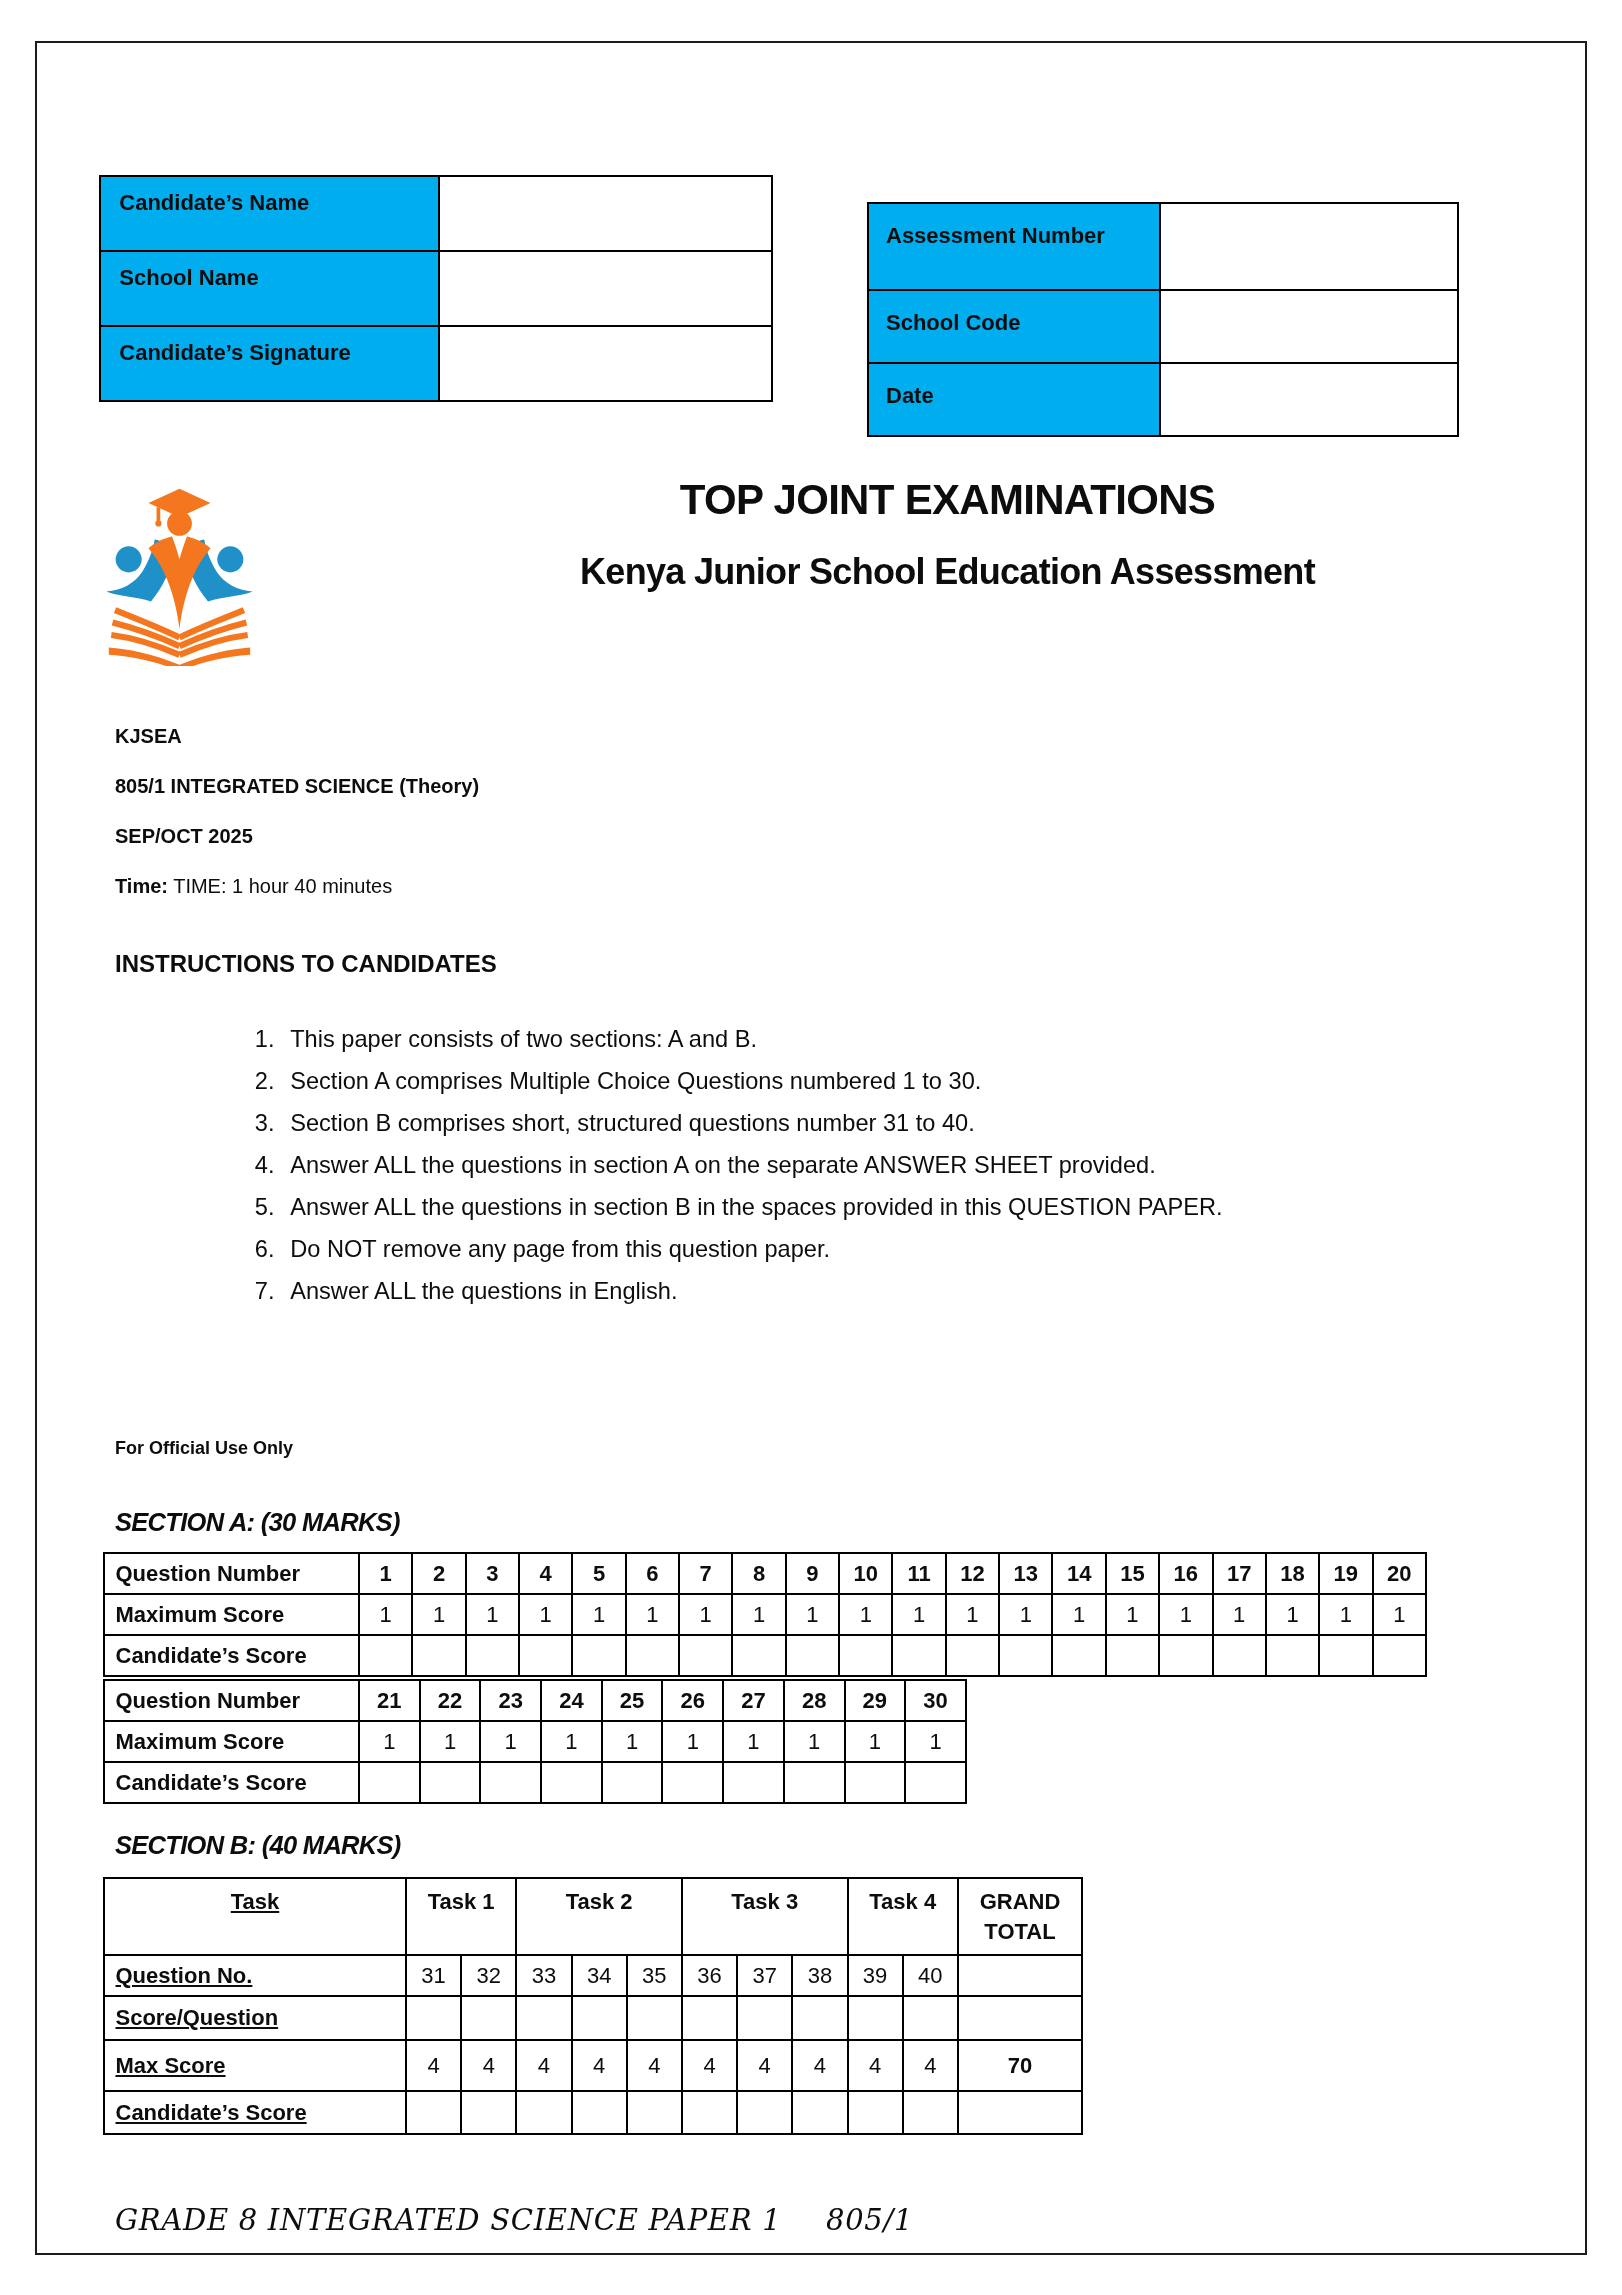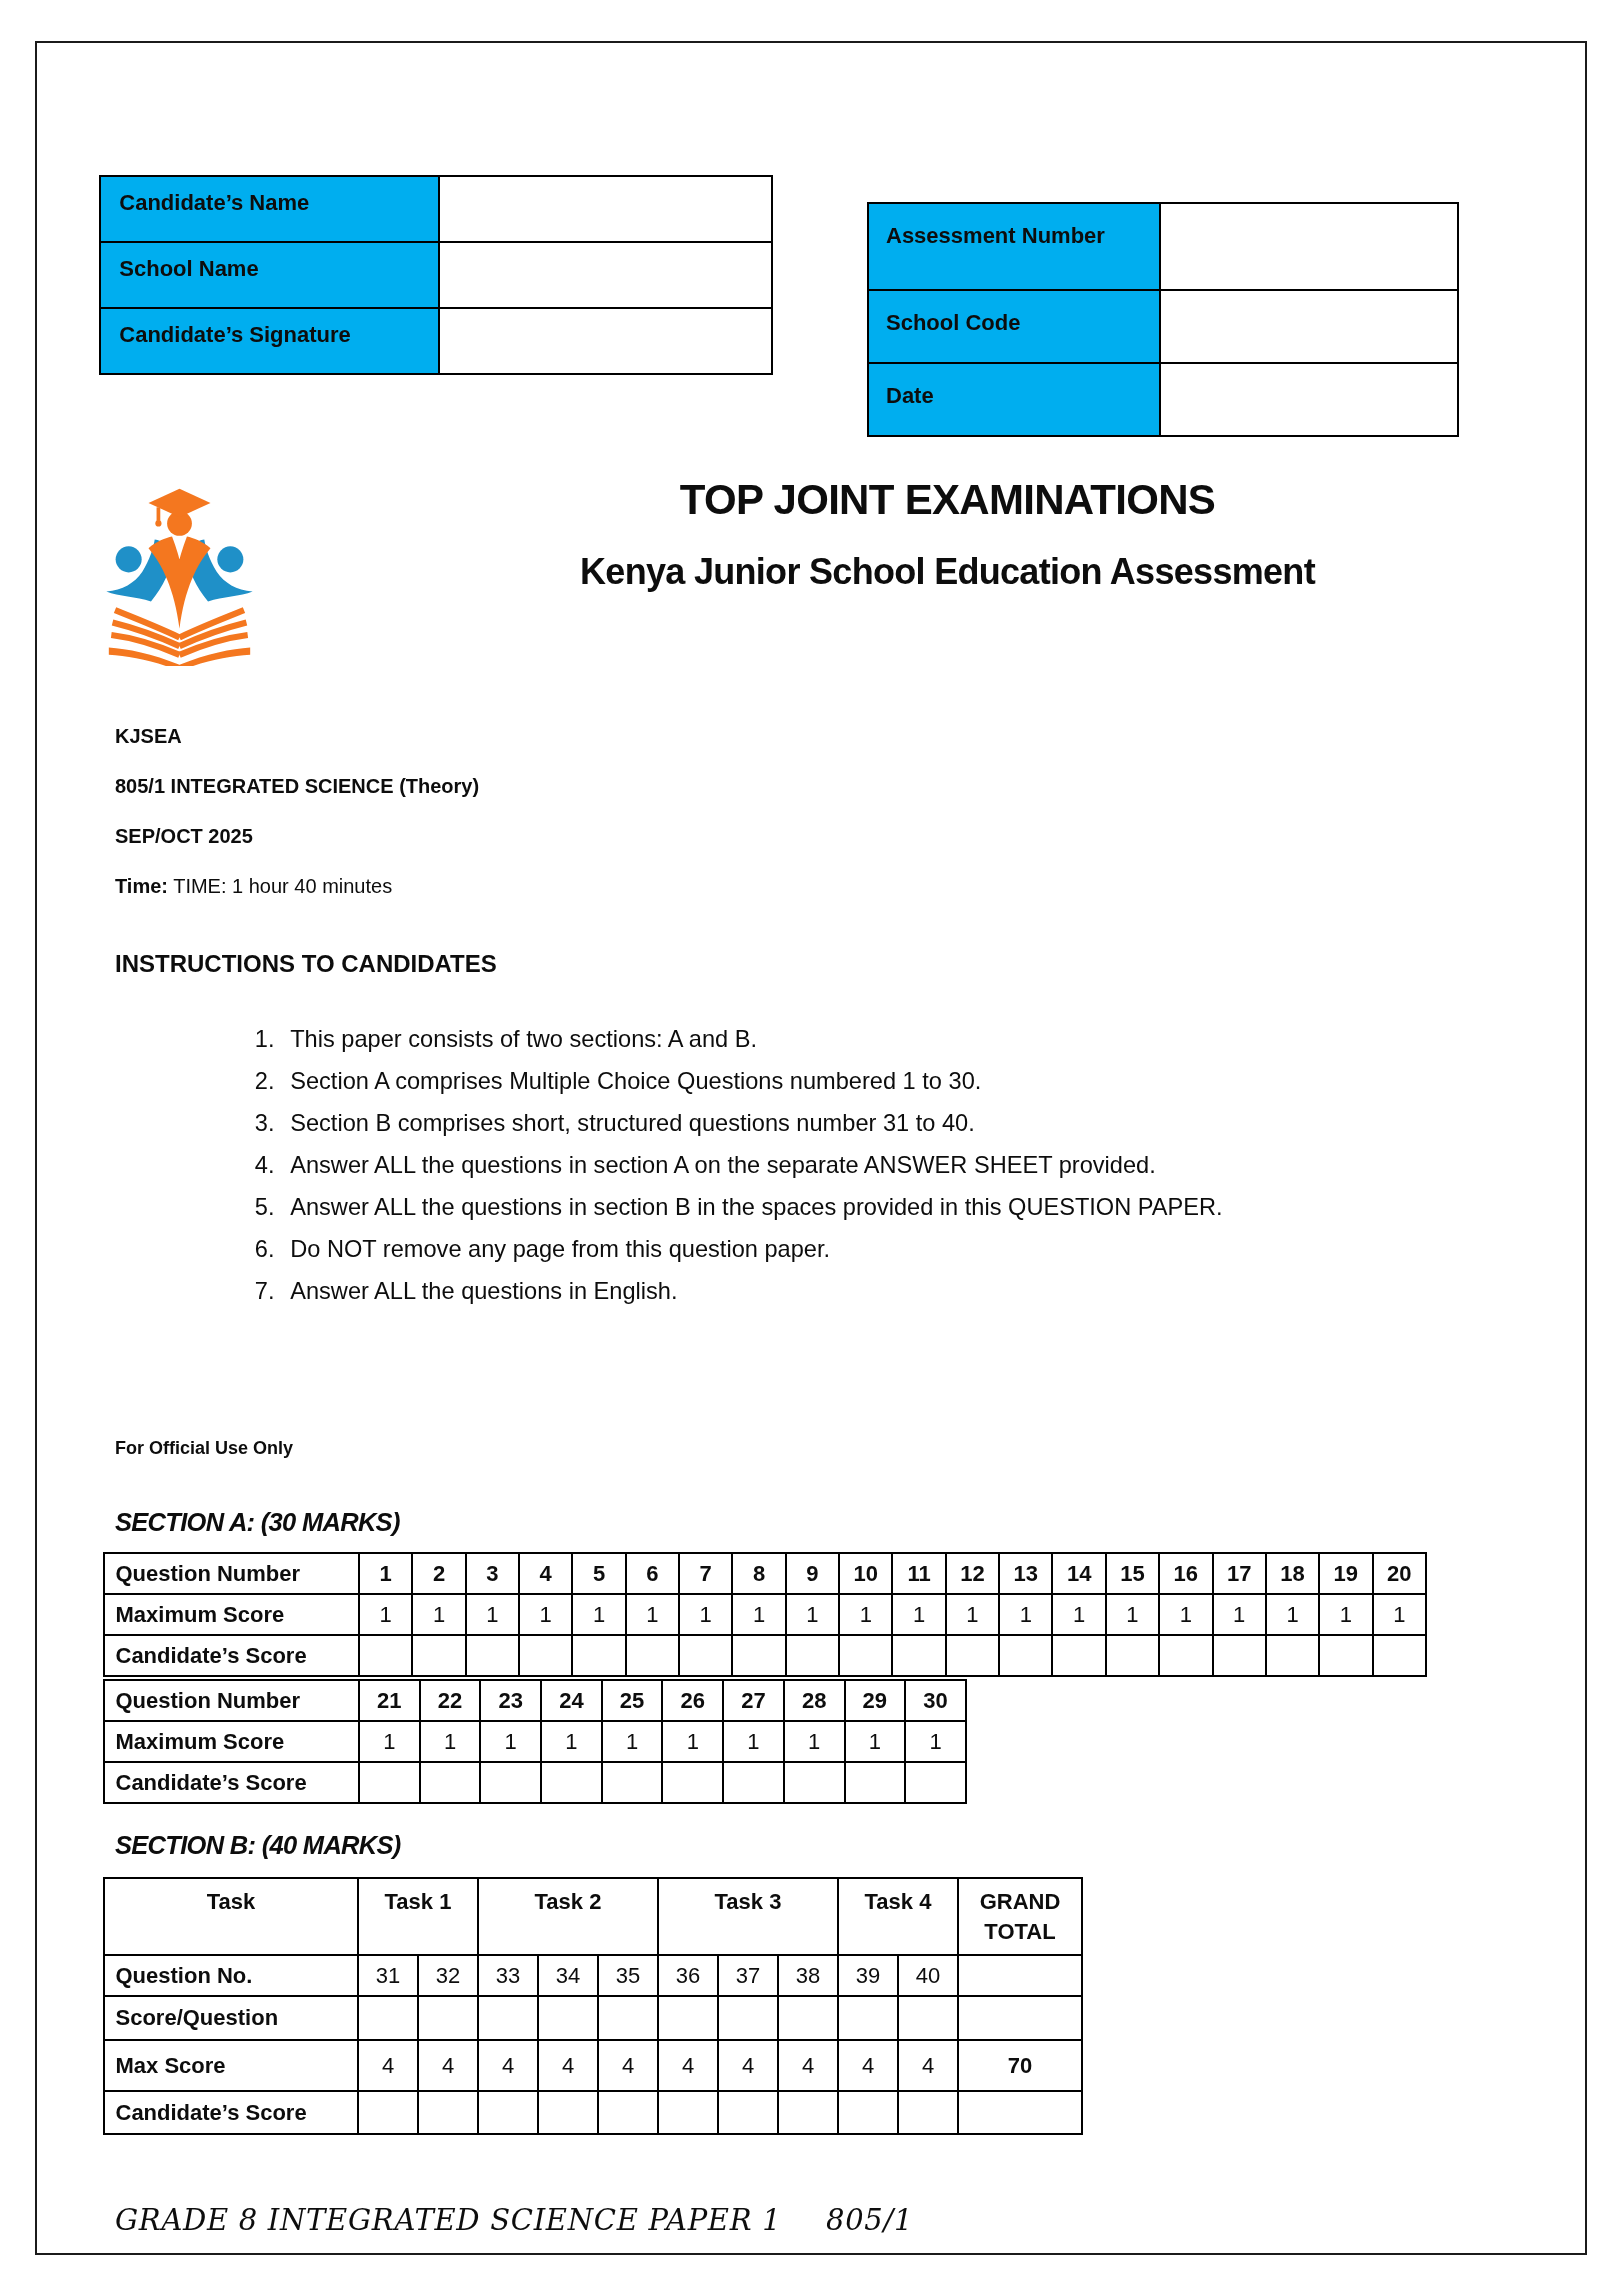--- a/index.html
+++ b/index.html
@@ -21,21 +21,21 @@
     position:absolute;left:35px;top:41px;width:1552px;height:2214px;
     border:2.6px solid #1b1b1b;box-sizing:border-box;
   }
   
   table{border-collapse:collapse;}
   .tbl{position:absolute;table-layout:fixed;border:2.6px solid #000;}
   .tbl td{border:2px solid #000;font-size:22px;box-sizing:border-box;overflow:hidden;}
   .tbl-cand{left:99px;top:175px;width:674px;}
   .tbl-cand td{vertical-align:top;padding:13px 6.5px 0 18.3px;}
   .tbl-cand td:first-child{background:var(--blue);font-weight:700;width:339px;}
-  .tbl-cand tr{height:66px;}
+  .tbl-cand tr{height:75px;}
   .tbl-assess{left:867px;top:202px;width:592px;}
   .tbl-assess td{vertical-align:top;padding:13px 6.5px 0 17px;line-height:37px;}
   .tbl-assess td:first-child{background:var(--blue);font-weight:700;width:292px;}
   .tbl-assess tr{height:73px;}
   .tbl-assess tr:first-child{height:87px;}
   
   .masthead{position:absolute;left:411px;top:0;width:1073px;text-align:center;}
   .title{position:absolute;left:0;top:476px;width:100%;font-size:42px;font-weight:700;letter-spacing:-0.7px;}
   .subtitle{position:absolute;left:0;top:551px;width:100%;font-size:36px;font-weight:700;letter-spacing:-0.7px;}
   .logo{position:absolute;left:97px;top:480px;width:165px;height:186px;}
@@ -55,21 +55,21 @@
   .score-tbl td{text-align:center;vertical-align:middle;padding:0 2.6px;}
   .score-tbl td:first-child{text-align:left;padding-left:10.5px;font-weight:700;border-radius:10px;}
   .tbl-a1{left:103px;top:1552px;width:1324px;}
   .tbl-a1 td:first-child{width:255px;}
   .tbl-a1 tr{height:41px;}
   .tbl-a2{left:103px;top:1679px;width:864px;}
   .tbl-a2 td:first-child{width:255px;}
   .tbl-a2 tr{height:41px;}
   .row-qnum td{font-weight:700;}
   .tbl-b{left:103px;top:1877px;width:980px;}
-  .tbl-b td:first-child{width:254px;}
+  .tbl-b td:first-child{width:302px;text-decoration:underline;}
   .tbl-b td:last-child{width:124px;}
   .row-taskhead{height:77px;}
   .row-taskhead td{font-weight:700;vertical-align:top;padding-top:7.9px;text-align:center;line-height:30px;}
   .tbl-b .row-taskhead td:first-child{text-align:center;padding-left:2.6px;}
   .row-qno{height:41px;margin-left:19px;}
   .row-scoreq{height:44px;}
   .row-maxb{height:51px;}
   .row-candb{height:43px;}
   .grand{font-weight:700;font-size:27.5px;}
   

